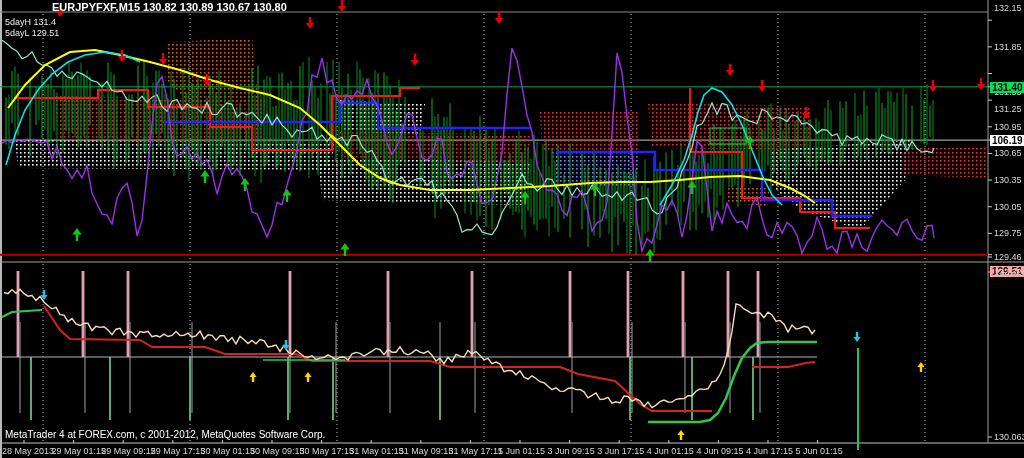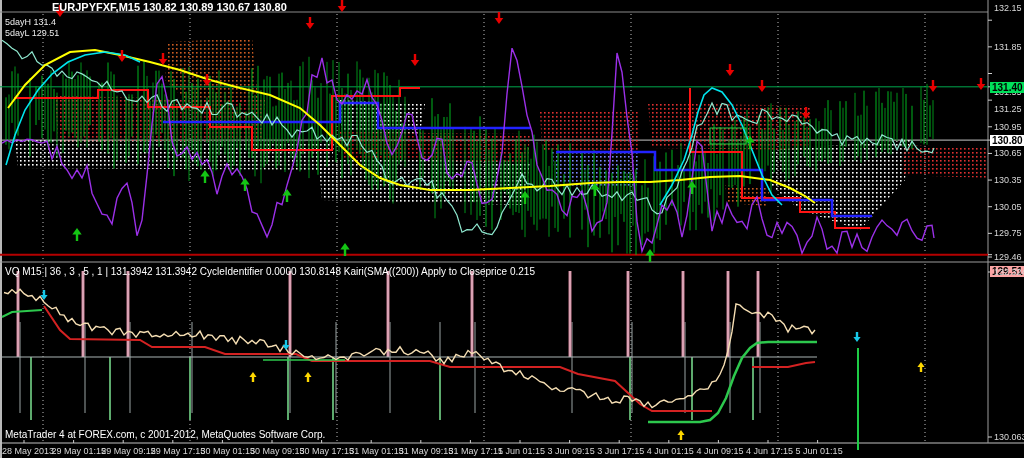--- a/index.html
+++ b/index.html
@@ -486,36 +486,35 @@
         <line x1="921" y1="366.5" x2="921" y2="372" stroke="#ffd800" stroke-width="2.4"></line>
         <polygon points="917.4,367.0 924.6,367.0 921.0,362.0" fill="#ffd800"></polygon>
       </g>
     </svg>
 
   <div class="abs chart-title">EURJPYFXF,M15  130.82 130.89 130.67 130.80</div>
   <div class="abs fiveday" id="fivedayh">5dayH 131.4</div>
   <div class="abs fiveday" id="fivedayl">5dayL 129.51</div>
 
 
-  <div class="abs p2-title">VQ M15 | 36 , 3 , 5 , 1 |  131.3942 131.3942  CycleIdentifier 0.0000 130.8148  Kairi(SMA((200)) Apply to Closeprice 0.215</div>
   <div class="abs status-bar">MetaTrader 4 at FOREX.com, c 2001-2012, MetaQuotes Software Corp.</div>
 
   <div id="price-axis">
       <div class="price-label" style="top: 3px;">132.15</div>
       <div class="price-label" style="top: 41.8592px;">131.85</div>
       <div class="price-label" style="top: 87px;">131.55</div>
       <div class="price-label" style="top: 104px; text-align: right;">131.25</div>
       <div class="price-label" style="top: 121.787px;">130.95</div>
       <div class="price-label" style="top: 148.43px;">130.65</div>
       <div class="price-label" style="top: 175.072px;">130.35</div>
       <div class="price-label" style="top: 201.715px;">130.05</div>
       <div class="price-label" style="top: 228.357px;">129.75</div>
       <div class="price-label" style="top: 252px;">129.46</div>
       <div class="price-marker" style="top: 81.8231px; background: rgb(0, 224, 90);">131.40</div>
-      <div class="price-marker" style="top: 135.108px; background: rgb(255, 255, 255);">130.80</div>
+      <div class="price-marker" style="top: 135.108px; background: rgb(255, 255, 255);">106.19</div>
       <div class="price-marker" style="top: 266px; background: #fca5a5;">129.51</div>
       <div class="price-label" style="top: 267px;">132.324</div>
       <div class="price-label" style="top: 432px;">130.063</div>
     </div>
   <div id="time-axis">
       <div class="time-label" style="left: 2px;">28 May 2013</div>
       <div class="time-label" style="left: 51.6px;">29 May 01:15</div>
       <div class="time-label" style="left: 101.2px;">29 May 09:15</div>
       <div class="time-label" style="left: 150.8px;">29 May 17:15</div>
       <div class="time-label" style="left: 200.4px;">30 May 01:15</div>

